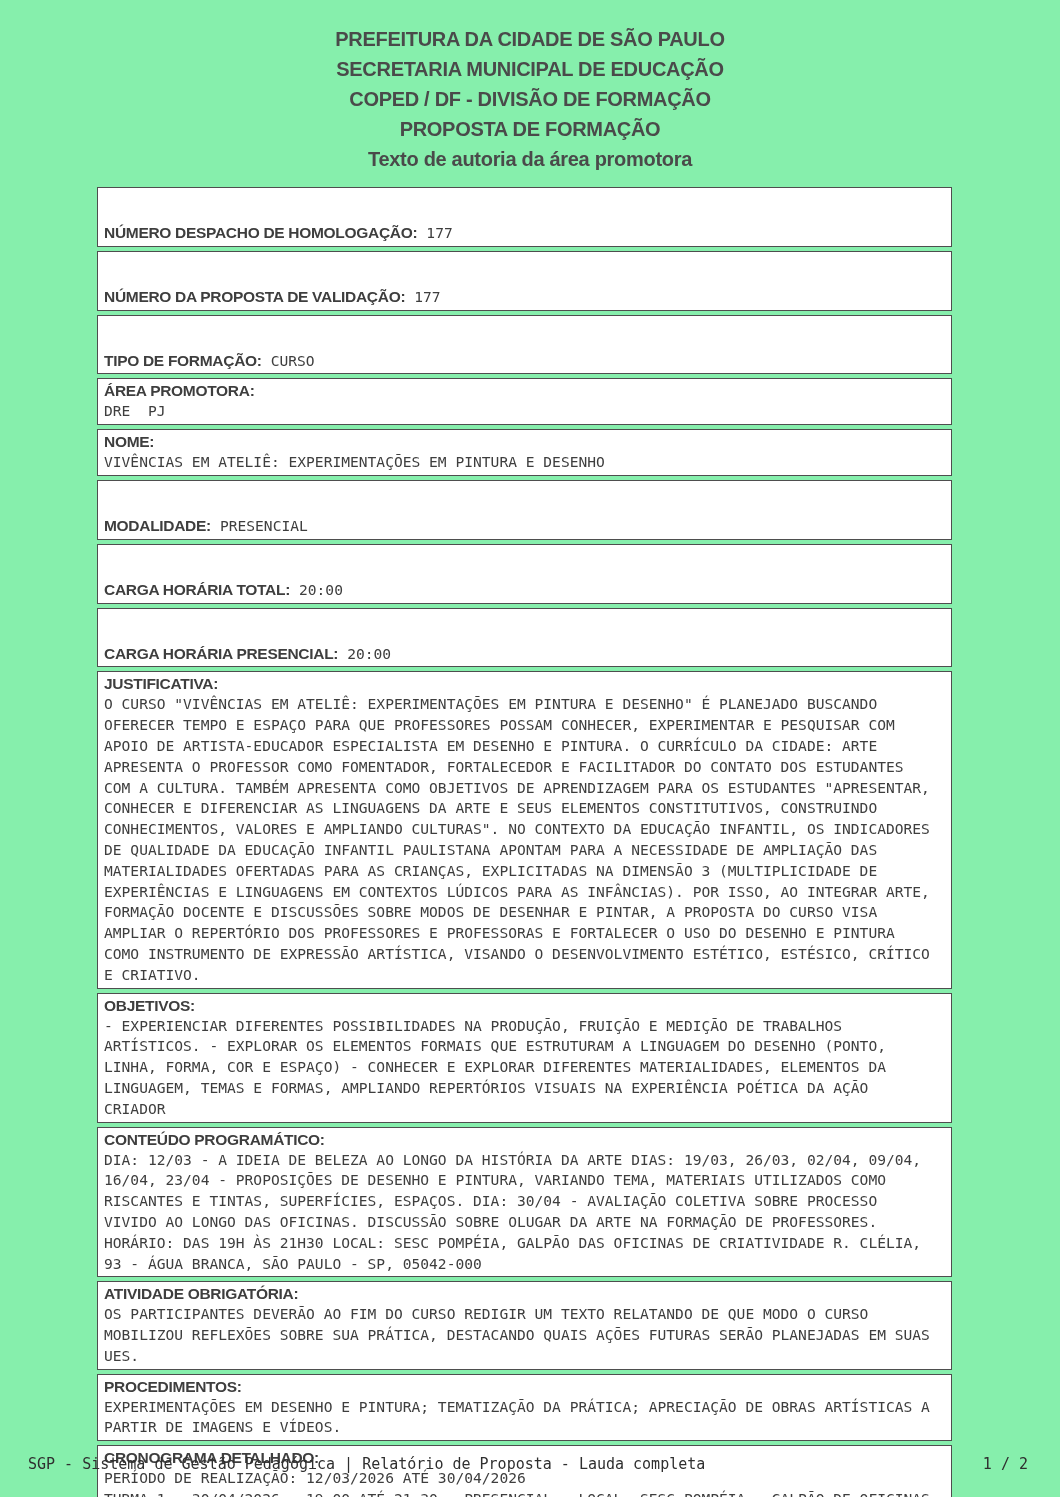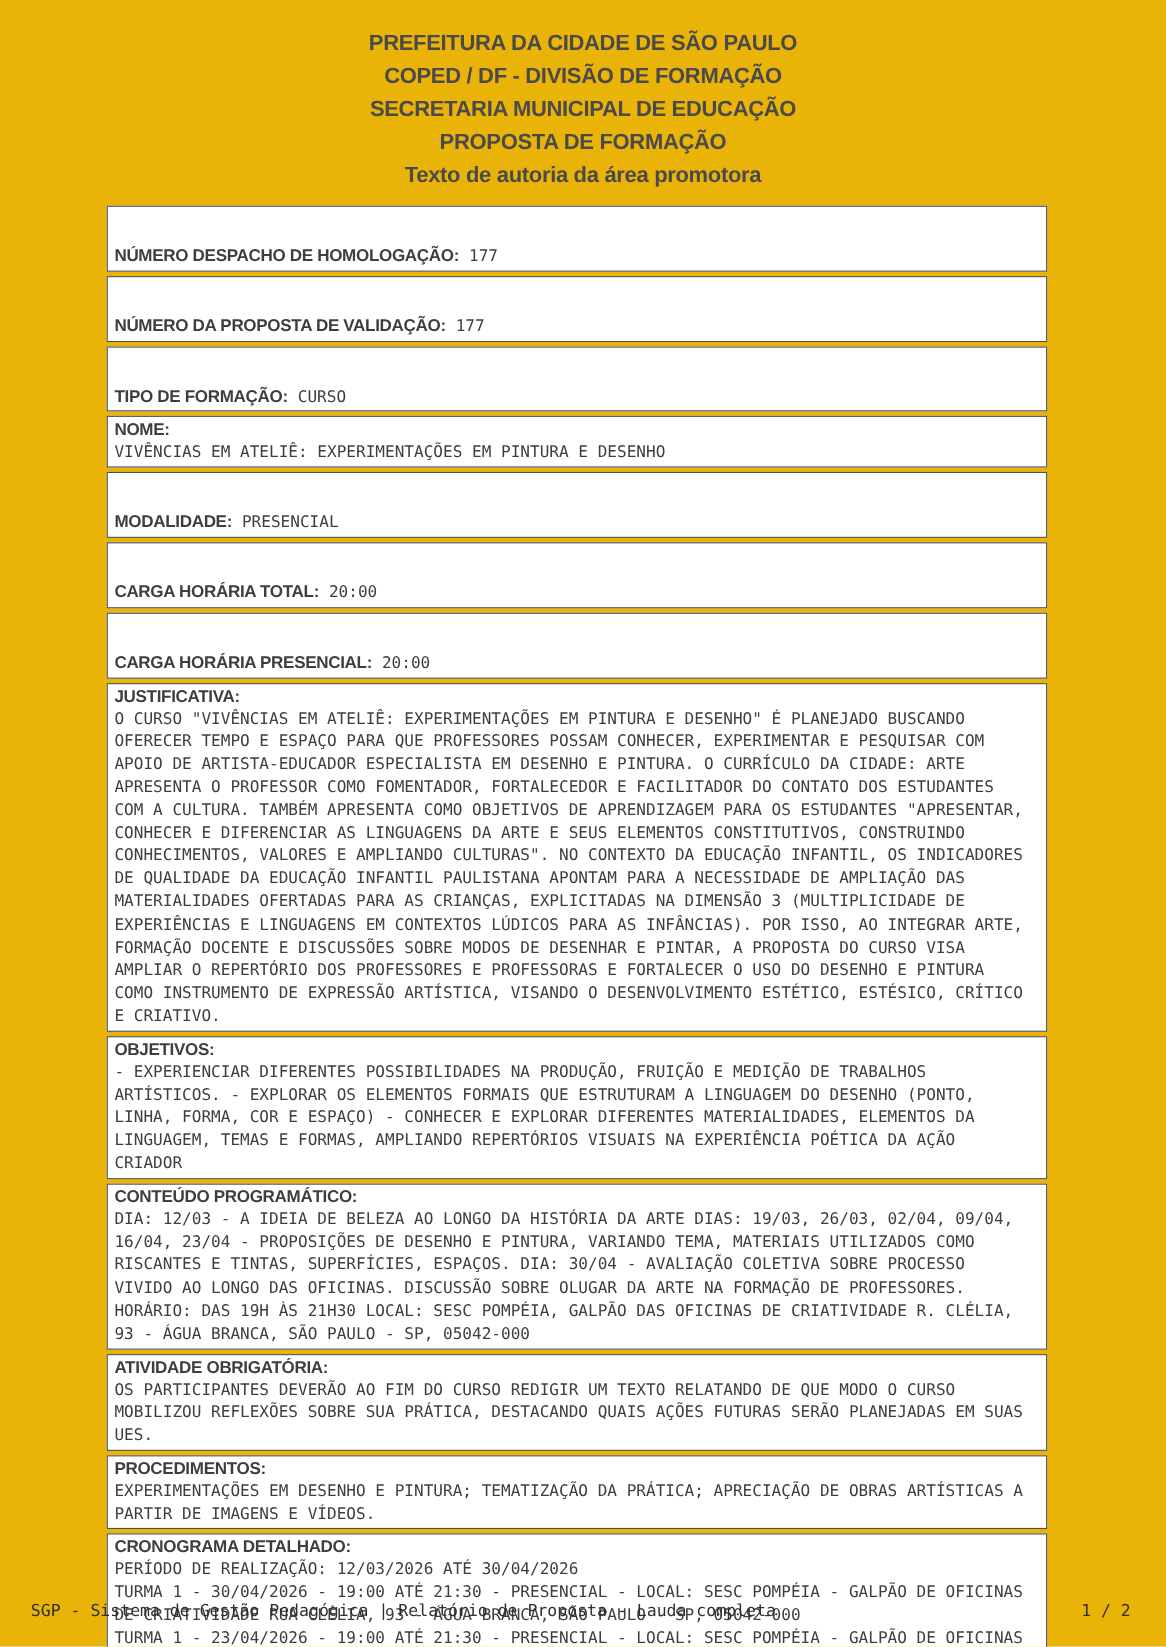--- a/index.html
+++ b/index.html
@@ -1,21 +1,21 @@
 <!DOCTYPE html>
 <html><head>
 <meta charset="utf-8">
 <style>
   html, body { margin: 0; padding: 0; background: #ffffff; }
   body {
     width: 1060px; height: 1497px; position: relative; overflow: hidden;
     font-family: "Liberation Sans", sans-serif;
     -webkit-font-smoothing: antialiased;
   }
-  .page { position: absolute; inset: 0; background: #eab308; }
+  .page { position: absolute; inset: 0; background: #86efac; }
 
   
   .doc-header {
     margin-top: 24px; text-align: center;
     color: #4a4a4a; font-weight: 700;
     font-size: 20px; line-height: 30px; letter-spacing: -0.3px;
   }
   .doc-header .hline { white-space: nowrap; }
 
   
@@ -48,22 +48,22 @@
     font-size: 15px; color: #2f2f2f; white-space: pre;
   }
 </style>
 </head>
 <body>
 
 <div class="page">
 
   <header class="doc-header">
     <div class="hline">PREFEITURA DA CIDADE DE SÃO PAULO</div>
+    <div class="hline">SECRETARIA MUNICIPAL DE EDUCAÇÃO</div>
     <div class="hline">COPED / DF - DIVISÃO DE FORMAÇÃO</div>
-    <div class="hline">SECRETARIA MUNICIPAL DE EDUCAÇÃO</div>
     <div class="hline">PROPOSTA DE FORMAÇÃO</div>
     <div class="hline">Texto de autoria da área promotora</div>
   </header>
 
   <main class="fields">
 
     <div class="box row">
       <span class="lbl">NÚMERO DESPACHO DE HOMOLOGAÇÃO:</span>
       <span class="mono inline-val">177</span>
     </div>
@@ -71,20 +71,24 @@
     <div class="box row">
       <span class="lbl">NÚMERO DA PROPOSTA DE VALIDAÇÃO:</span>
       <span class="mono inline-val">177</span>
     </div>
 
     <div class="box row">
       <span class="lbl">TIPO DE FORMAÇÃO:</span>
       <span class="mono inline-val">CURSO</span>
     </div>
 
+    <div class="box">
+      <div class="lbl">ÁREA PROMOTORA:</div>
+      <div class="mono val-block">DRE  PJ</div>
+    </div>
 
     <div class="box">
       <div class="lbl">NOME:</div>
       <div class="mono val-block">VIVÊNCIAS EM ATELIÊ: EXPERIMENTAÇÕES EM PINTURA E DESENHO</div>
     </div>
 
     <div class="box row">
       <span class="lbl">MODALIDADE:</span>
       <span class="mono inline-val">PRESENCIAL</span>
     </div>

